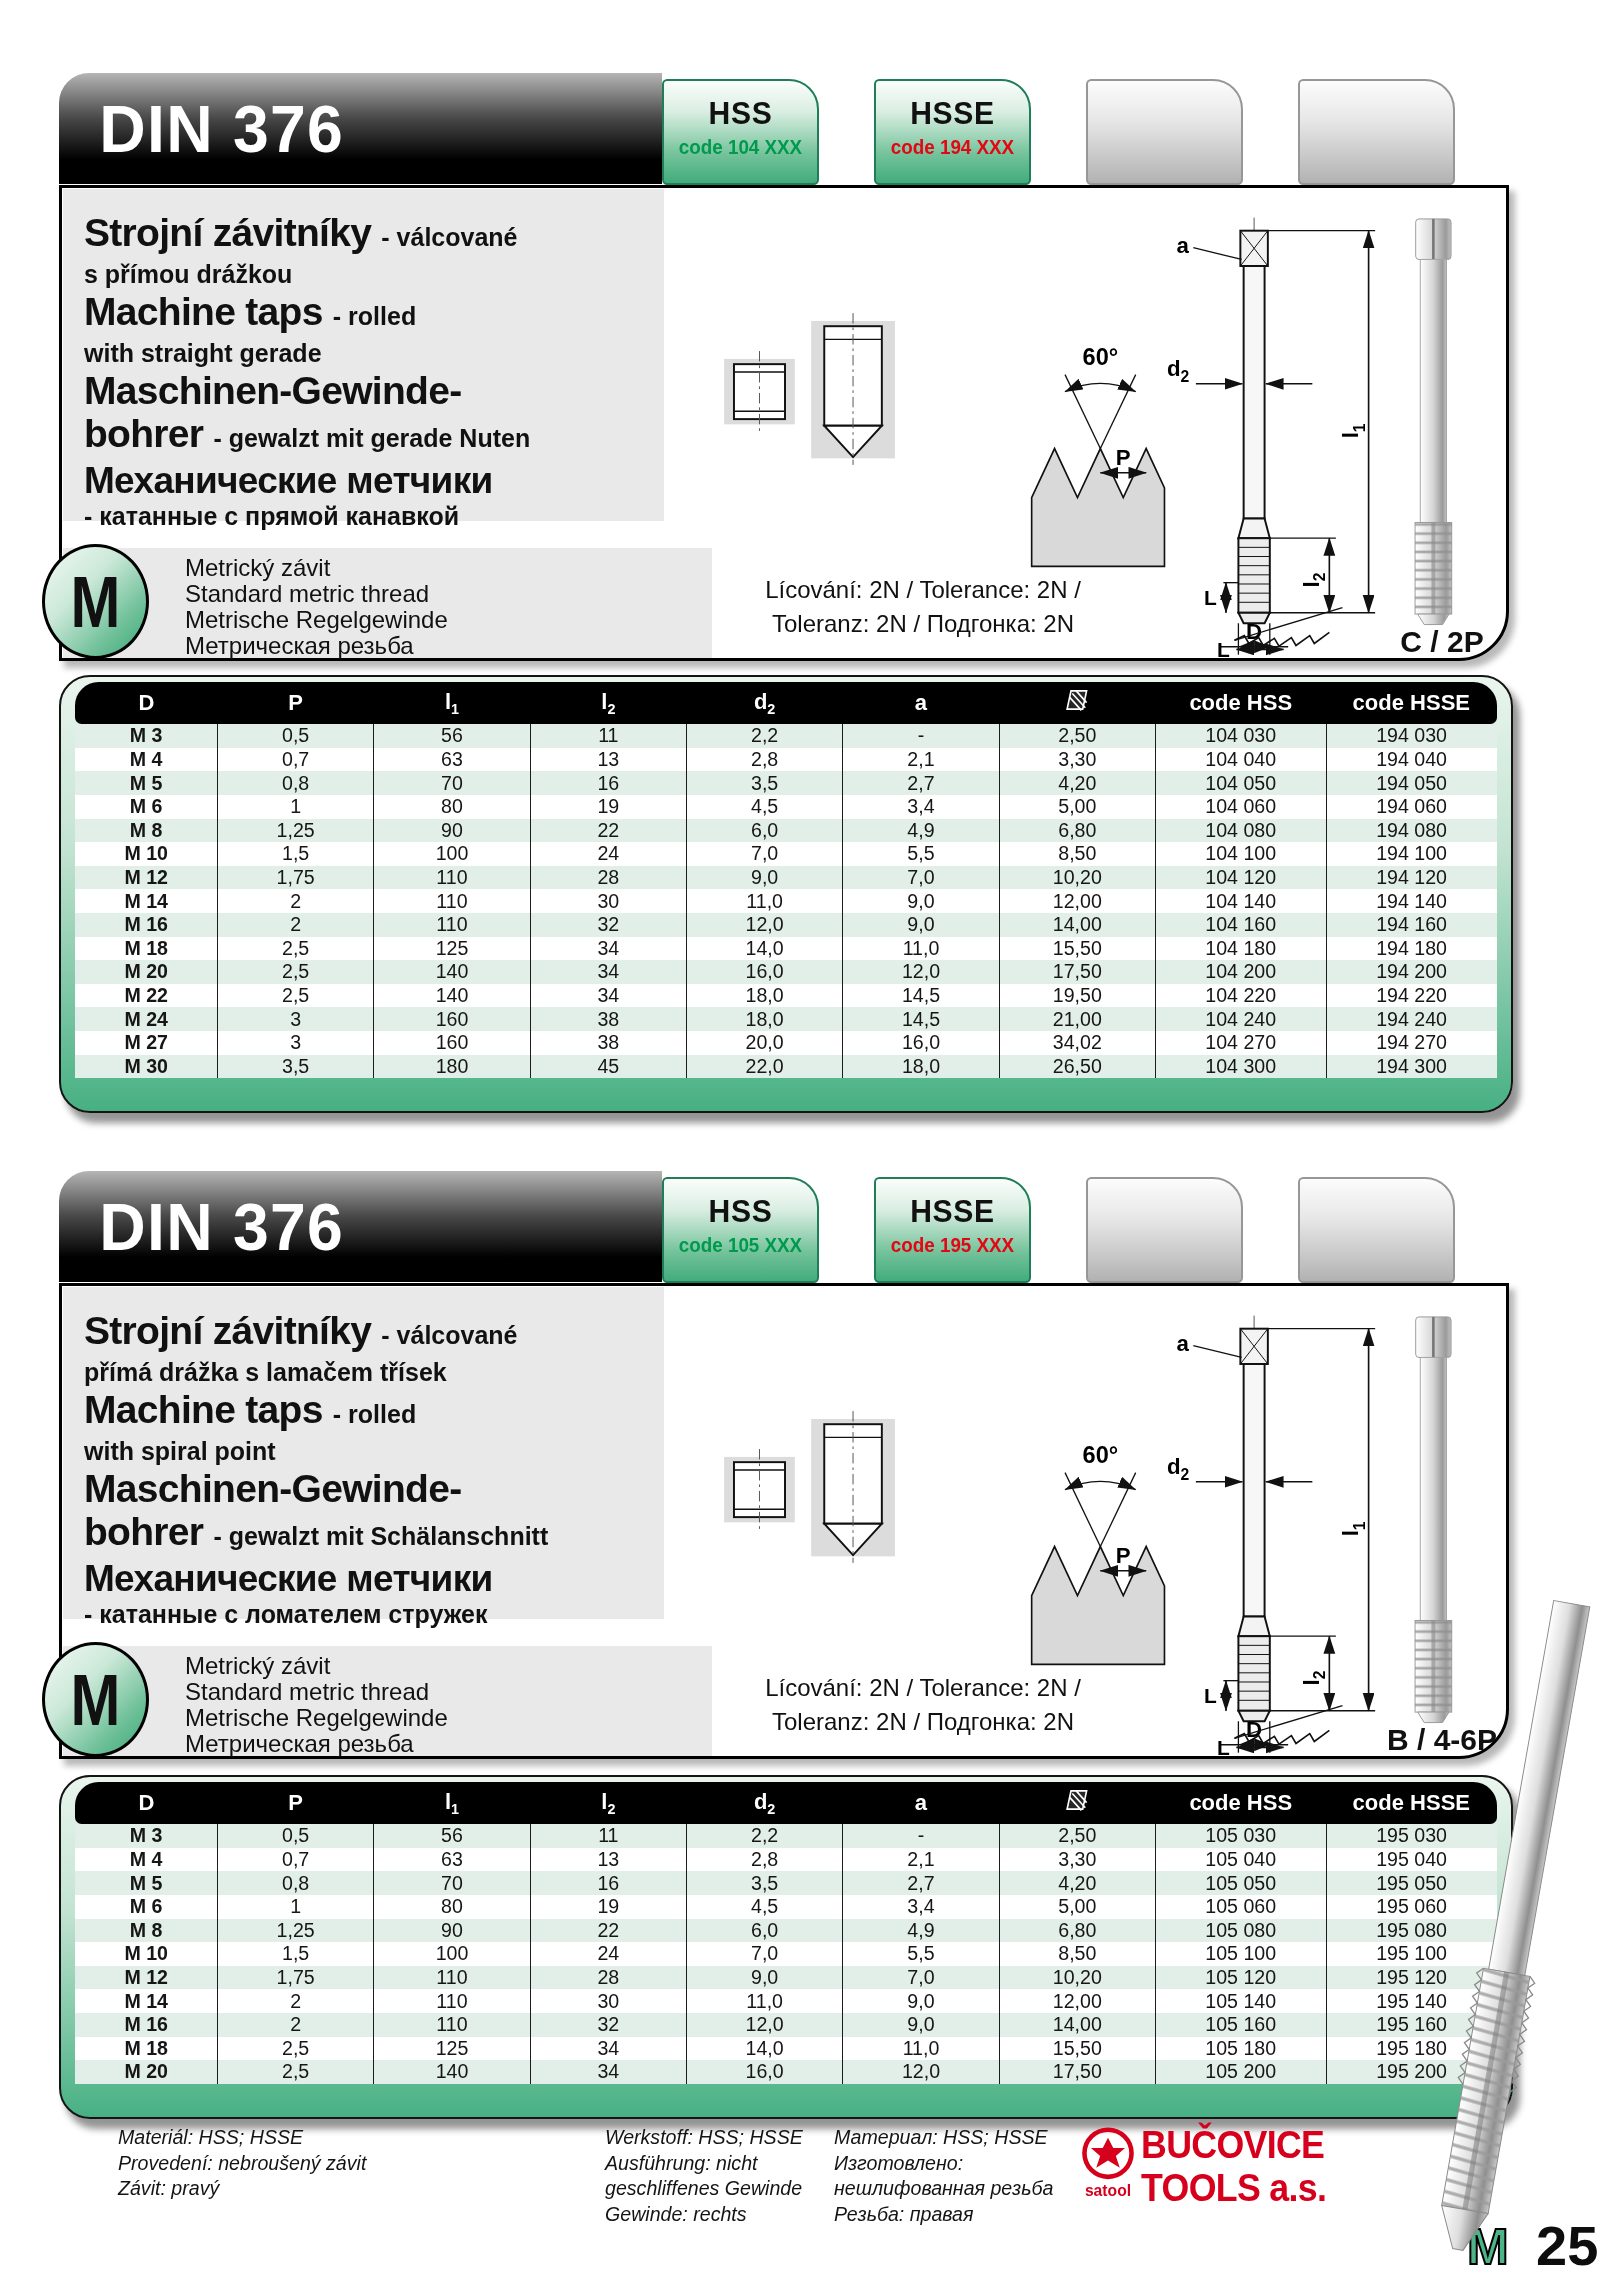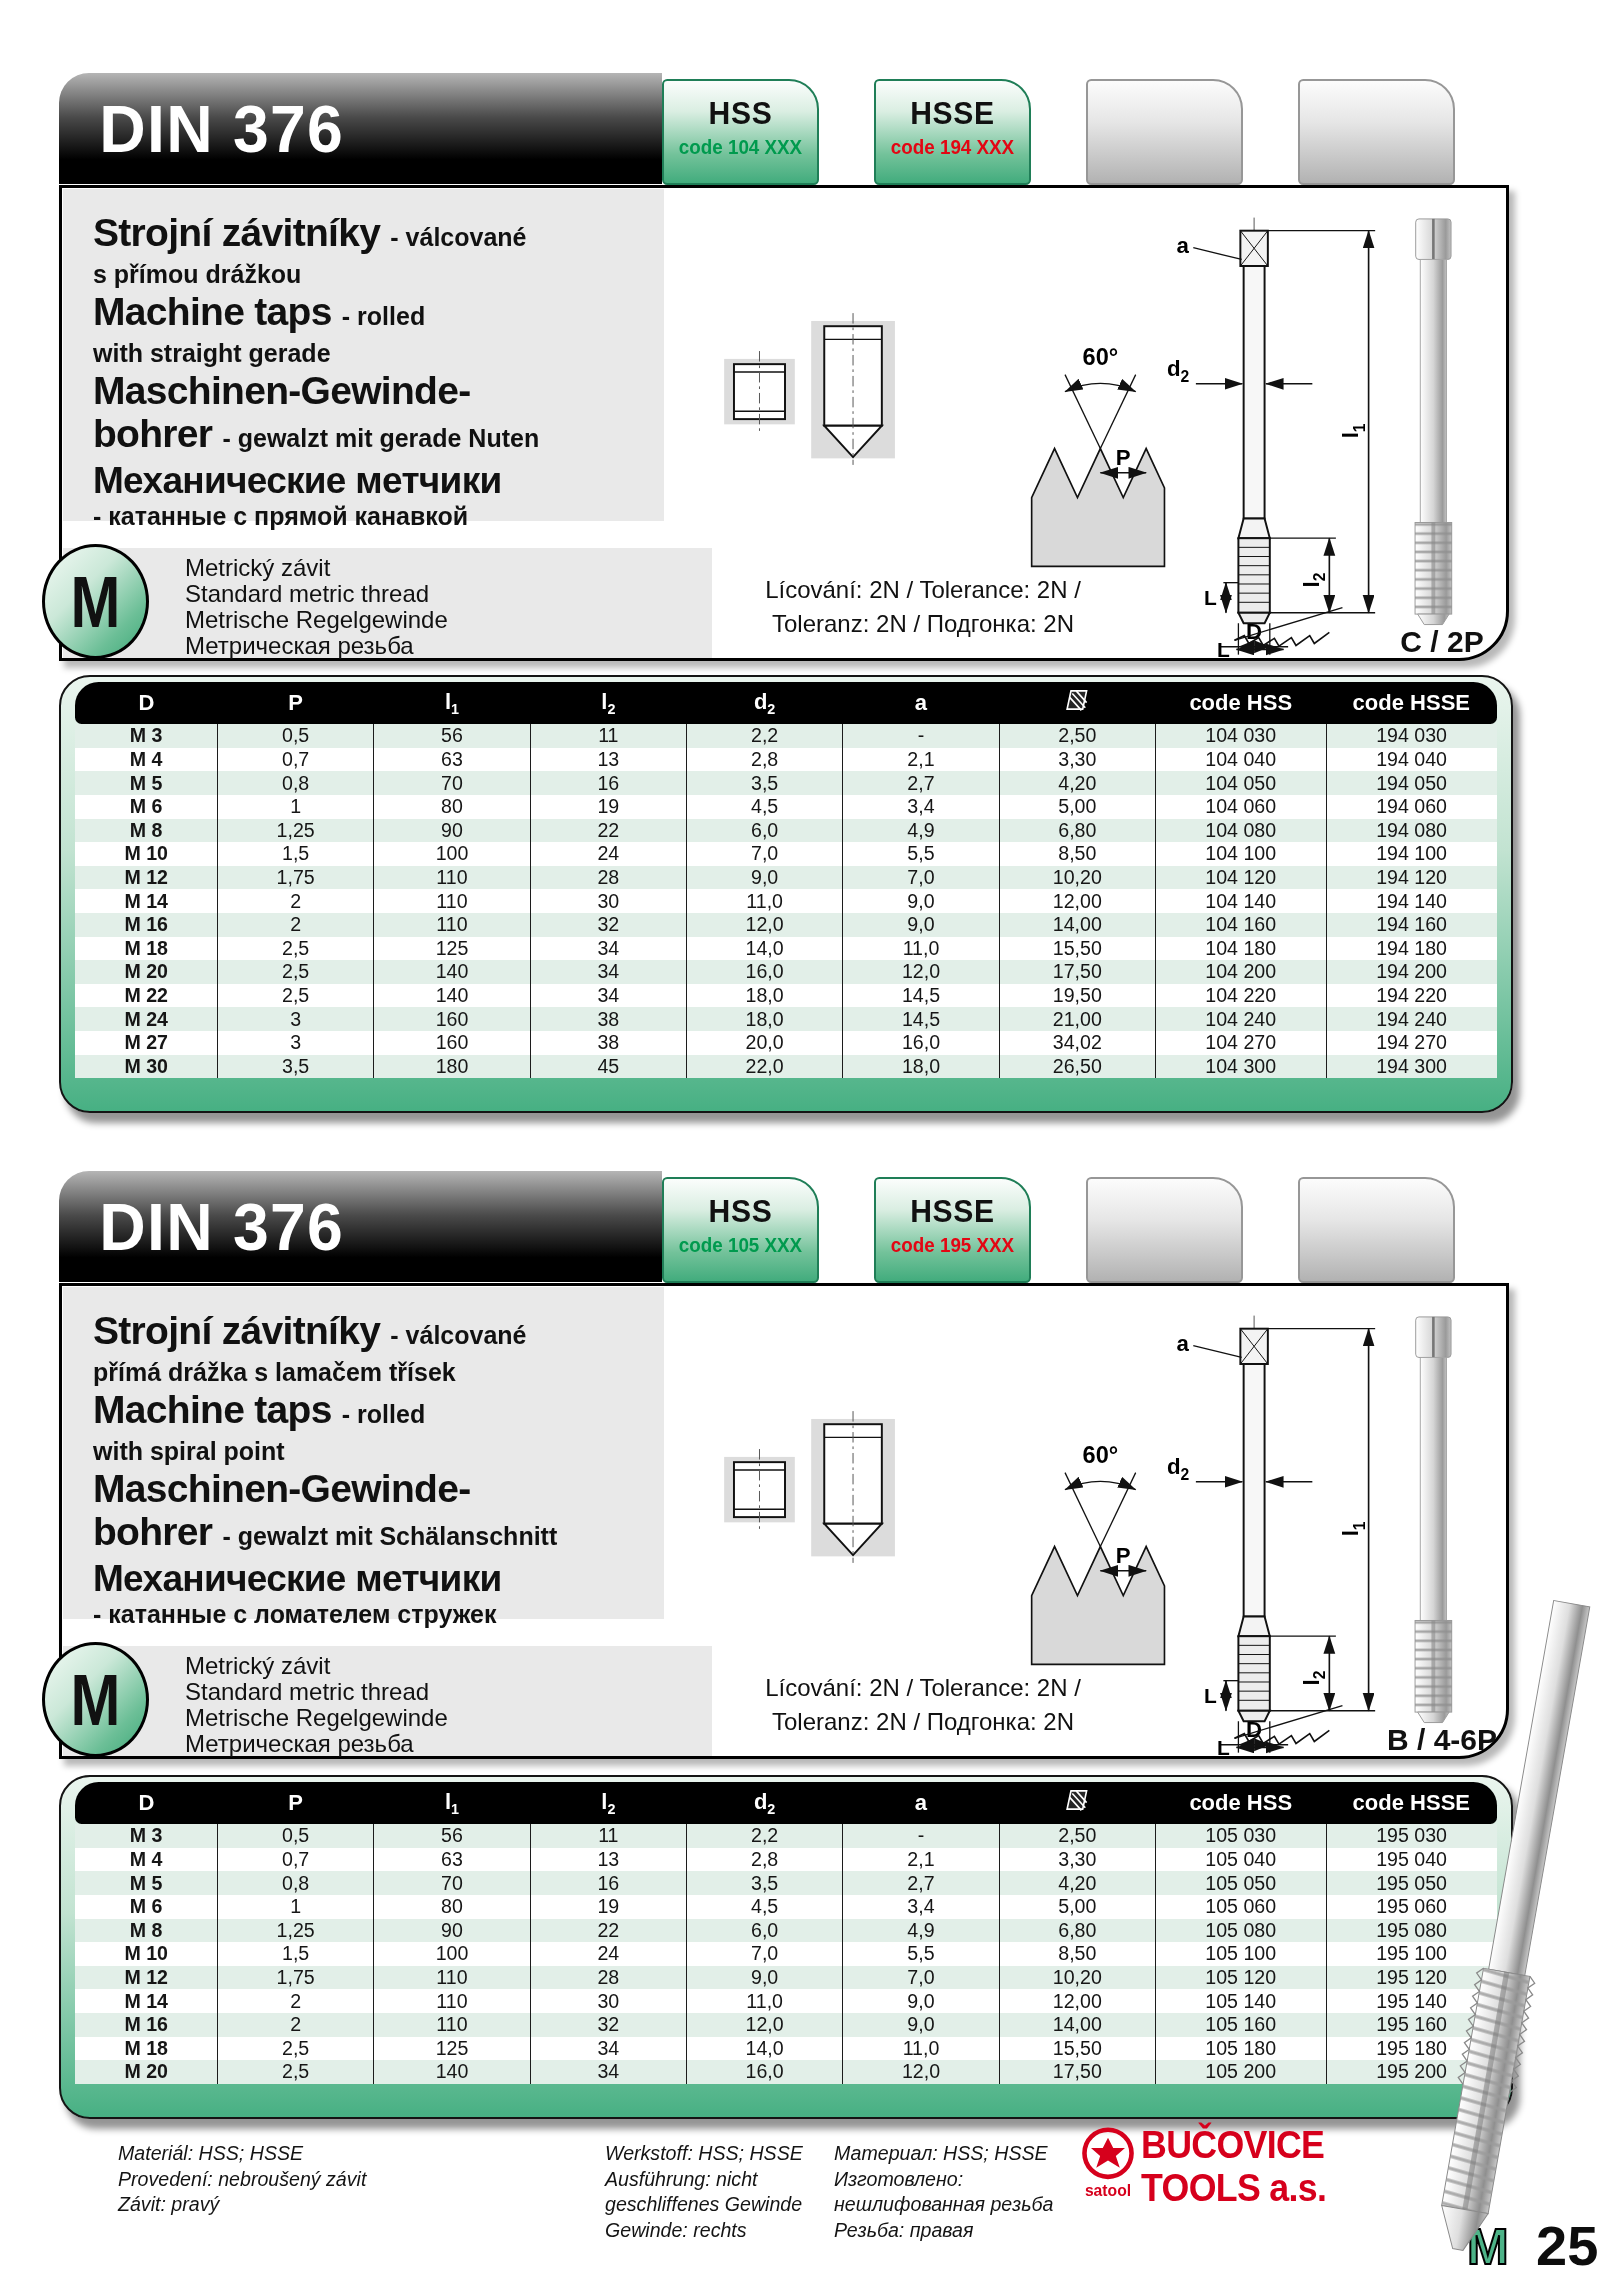--- a/index.html
+++ b/index.html
@@ -22,21 +22,21 @@
               border:2.6px solid #979797;}
   .blabel{font-size:32px;font-weight:bold;margin-top:14.4px;letter-spacing:0.7px;transform:scaleX(.94);}
   .bcode{font-size:20px;font-weight:bold;margin-top:3.9px;transform:scaleX(.94);}
   .bcode.g{color:#009a4e;} .bcode.r{color:#e30613;}
 
   
   .cbox{position:absolute;left:59px;width:1450px;height:476px;background:#fff;box-sizing:border-box;
         border:3.9px solid #000;border-radius:0 0 50px 0;box-shadow:5.2px 6.5px 5.9px rgba(0,0,0,.28);}
 
   .gdesc{position:absolute;left:63px;width:601px;height:332px;background:#e9e9e9;
-         padding:22px 0 0 30px;box-sizing:border-box;}
+         padding:22px 0 0 21px;box-sizing:border-box;}
   .t-big{font-size:39px;font-weight:bold;line-height:43px;letter-spacing:-0.7px;white-space:nowrap;}
   .t-big.ru{font-size:37px;line-height:41px;}
   .t-small{font-size:25px;letter-spacing:0;}
   .t-sub{font-size:25px;font-weight:bold;line-height:31px;}
 
   .gmetric{position:absolute;left:63px;width:649px;height:110px;background:#e9e9e9;
            padding:6.5px 0 0 122px;box-sizing:border-box;}
   .gmetric div{font-size:24px;line-height:26px;}
 
   .mcircle{position:absolute;left:42px;width:107px;height:115px;border-radius:50%;
@@ -60,21 +60,21 @@
   table.spec thead th:first-child{border-radius:23.6px 0 0 6.5px;}
   table.spec thead th:last-child{border-radius:0 23.6px 6.5px 0;}
   table.spec thead th sub{font-size:14.4px;}
   table.spec tbody td{font-size:19.6px;text-align:center;height:23.6px;padding:0;color:#161616;
                       border-left:1.3px solid #1c1c1c;}
   table.spec tbody td:first-child{border-left:none;font-weight:bold;}
   table.spec tbody tr:nth-child(odd){background:#e2efe8;}
   table.spec tbody tr:nth-child(even){background:#fff;}
 
   
-  .fcol{position:absolute;top:2125px;font-style:italic;font-size:19.6px;line-height:25.5px;color:#141414;margin-top:16px;}
+  .fcol{position:absolute;top:2125px;font-style:italic;font-size:19.6px;line-height:25.5px;color:#141414;}
   .logo-text{position:absolute;color:#d6001c;font-weight:bold;letter-spacing:-0.7px;
              transform:scaleX(.94);transform-origin:left;}
   .corner-m{position:absolute;left:1467px;top:2218px;font-size:50px;font-weight:bold;color:#4db388;
             -webkit-text-stroke:2px #000;}
   .corner-num{position:absolute;left:1536px;top:2213px;font-size:56px;font-weight:bold;color:#0d0d0d;}
 
   svg text{font-family:"Liberation Sans","DejaVu Sans",sans-serif;}
 </style>
 </head>
 <body>

